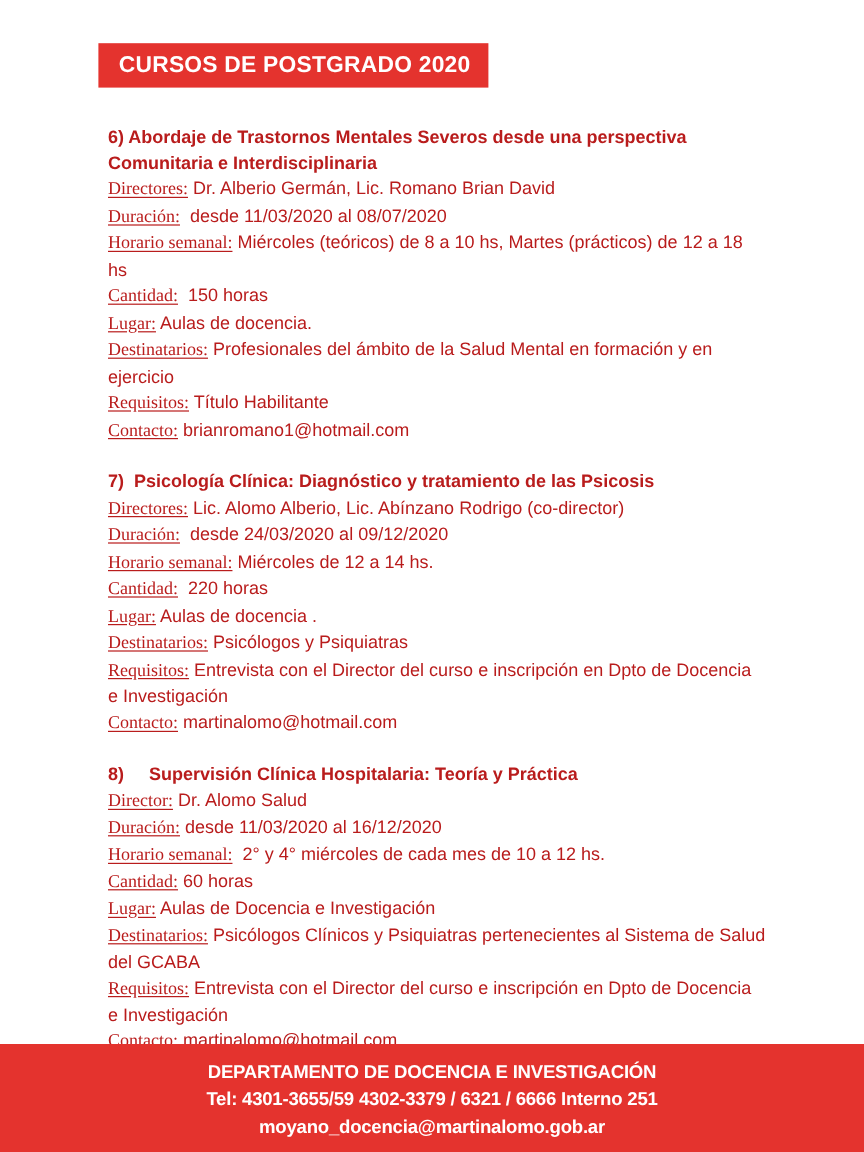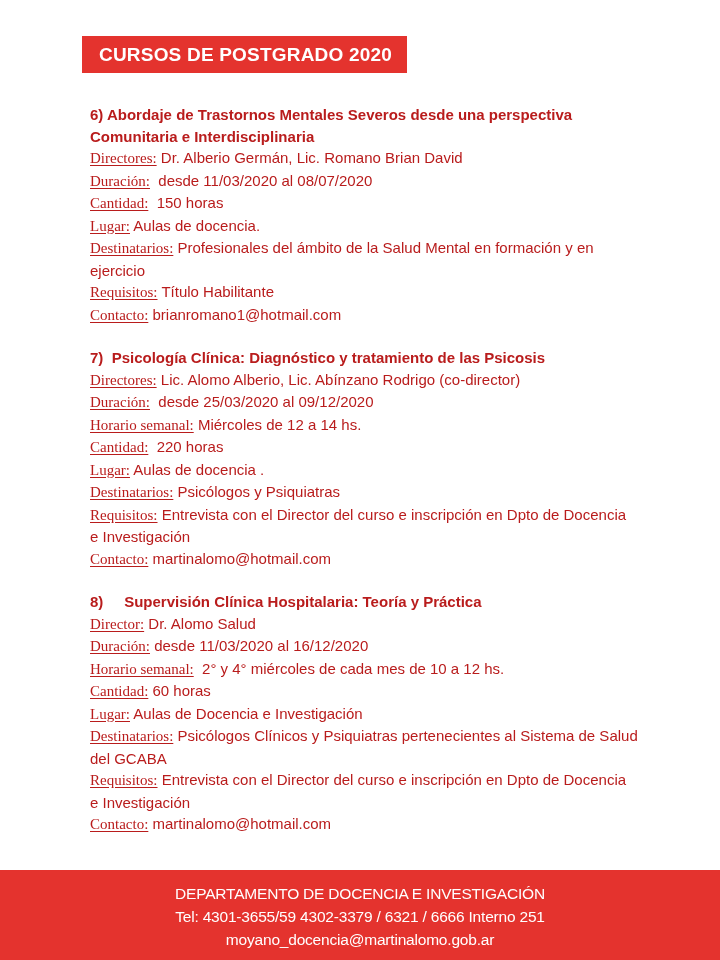--- a/index.html
+++ b/index.html
@@ -57,21 +57,21 @@
   }
   .field-value { white-space: pre-wrap; margin-top: 36px; }
   .footer-banner {
     position: absolute;
     left: 0;
     top: 870px;
     width: 720px;
     height: 90px;
     background: #E4332E;
     color: #ffffff;
-    font-weight: normal;
+    font-weight: bold;
     text-align: center;
     box-sizing: border-box;
     padding-top: 12px;
   }
   .footer-banner .footer-line {
     font-size: 15.5px;
     line-height: 23px;
     letter-spacing: -0.2px;
   }
 </style>
@@ -85,39 +85,40 @@
   </div>
 
   <div class="content">
   <div class="course">
     <div class="course-title">6) Abordaje de Trastornos Mentales Severos desde una perspectiva Comunitaria e Interdisciplinaria</div>
     <div class="course-fields">
   <div class="field"><span class="field-label">Directores:</span><span class="field-value"> Dr. Alberio Germán, Lic. Romano Brian David</span></div>
 
   <div class="field"><span class="field-label">Duración:</span><span class="field-value">  desde 11/03/2020 al 08/07/2020</span></div>
 
+  <div class="field"><span class="field-label">Horario semanal:</span><span class="field-value"> Miércoles (teóricos) de 8 a 10 hs, Martes (prácticos) de 12 a 18 hs</span></div>
 
   <div class="field"><span class="field-label">Cantidad:</span><span class="field-value">  150 horas</span></div>
 
   <div class="field"><span class="field-label">Lugar:</span><span class="field-value"> Aulas de docencia.</span></div>
 
   <div class="field"><span class="field-label">Destinatarios:</span><span class="field-value"> Profesionales del ámbito de la Salud Mental en formación y en ejercicio</span></div>
 
   <div class="field"><span class="field-label">Requisitos:</span><span class="field-value"> Título Habilitante</span></div>
 
   <div class="field"><span class="field-label">Contacto:</span><span class="field-value"> brianromano1@hotmail.com</span></div>
 </div>
   </div>
 
   <div class="course">
     <div class="course-title">7)  Psicología Clínica: Diagnóstico y tratamiento de las Psicosis</div>
     <div class="course-fields">
   <div class="field"><span class="field-label">Directores:</span><span class="field-value"> Lic. Alomo Alberio, Lic. Abínzano Rodrigo (co-director)</span></div>
 
-  <div class="field"><span class="field-label">Duración:</span><span class="field-value">  desde 25/03/2020 al 09/12/2020</span></div>
+  <div class="field"><span class="field-label">Duración:</span><span class="field-value">  desde 24/03/2020 al 09/12/2020</span></div>
 
   <div class="field"><span class="field-label">Horario semanal:</span><span class="field-value"> Miércoles de 12 a 14 hs.</span></div>
 
   <div class="field"><span class="field-label">Cantidad:</span><span class="field-value">  220 horas</span></div>
 
   <div class="field"><span class="field-label">Lugar:</span><span class="field-value"> Aulas de docencia .</span></div>
 
   <div class="field"><span class="field-label">Destinatarios:</span><span class="field-value"> Psicólogos y Psiquiatras</span></div>
 
   <div class="field"><span class="field-label">Requisitos:</span><span class="field-value"> Entrevista con el Director del curso e inscripción en Dpto de Docencia e Investigación</span></div>

